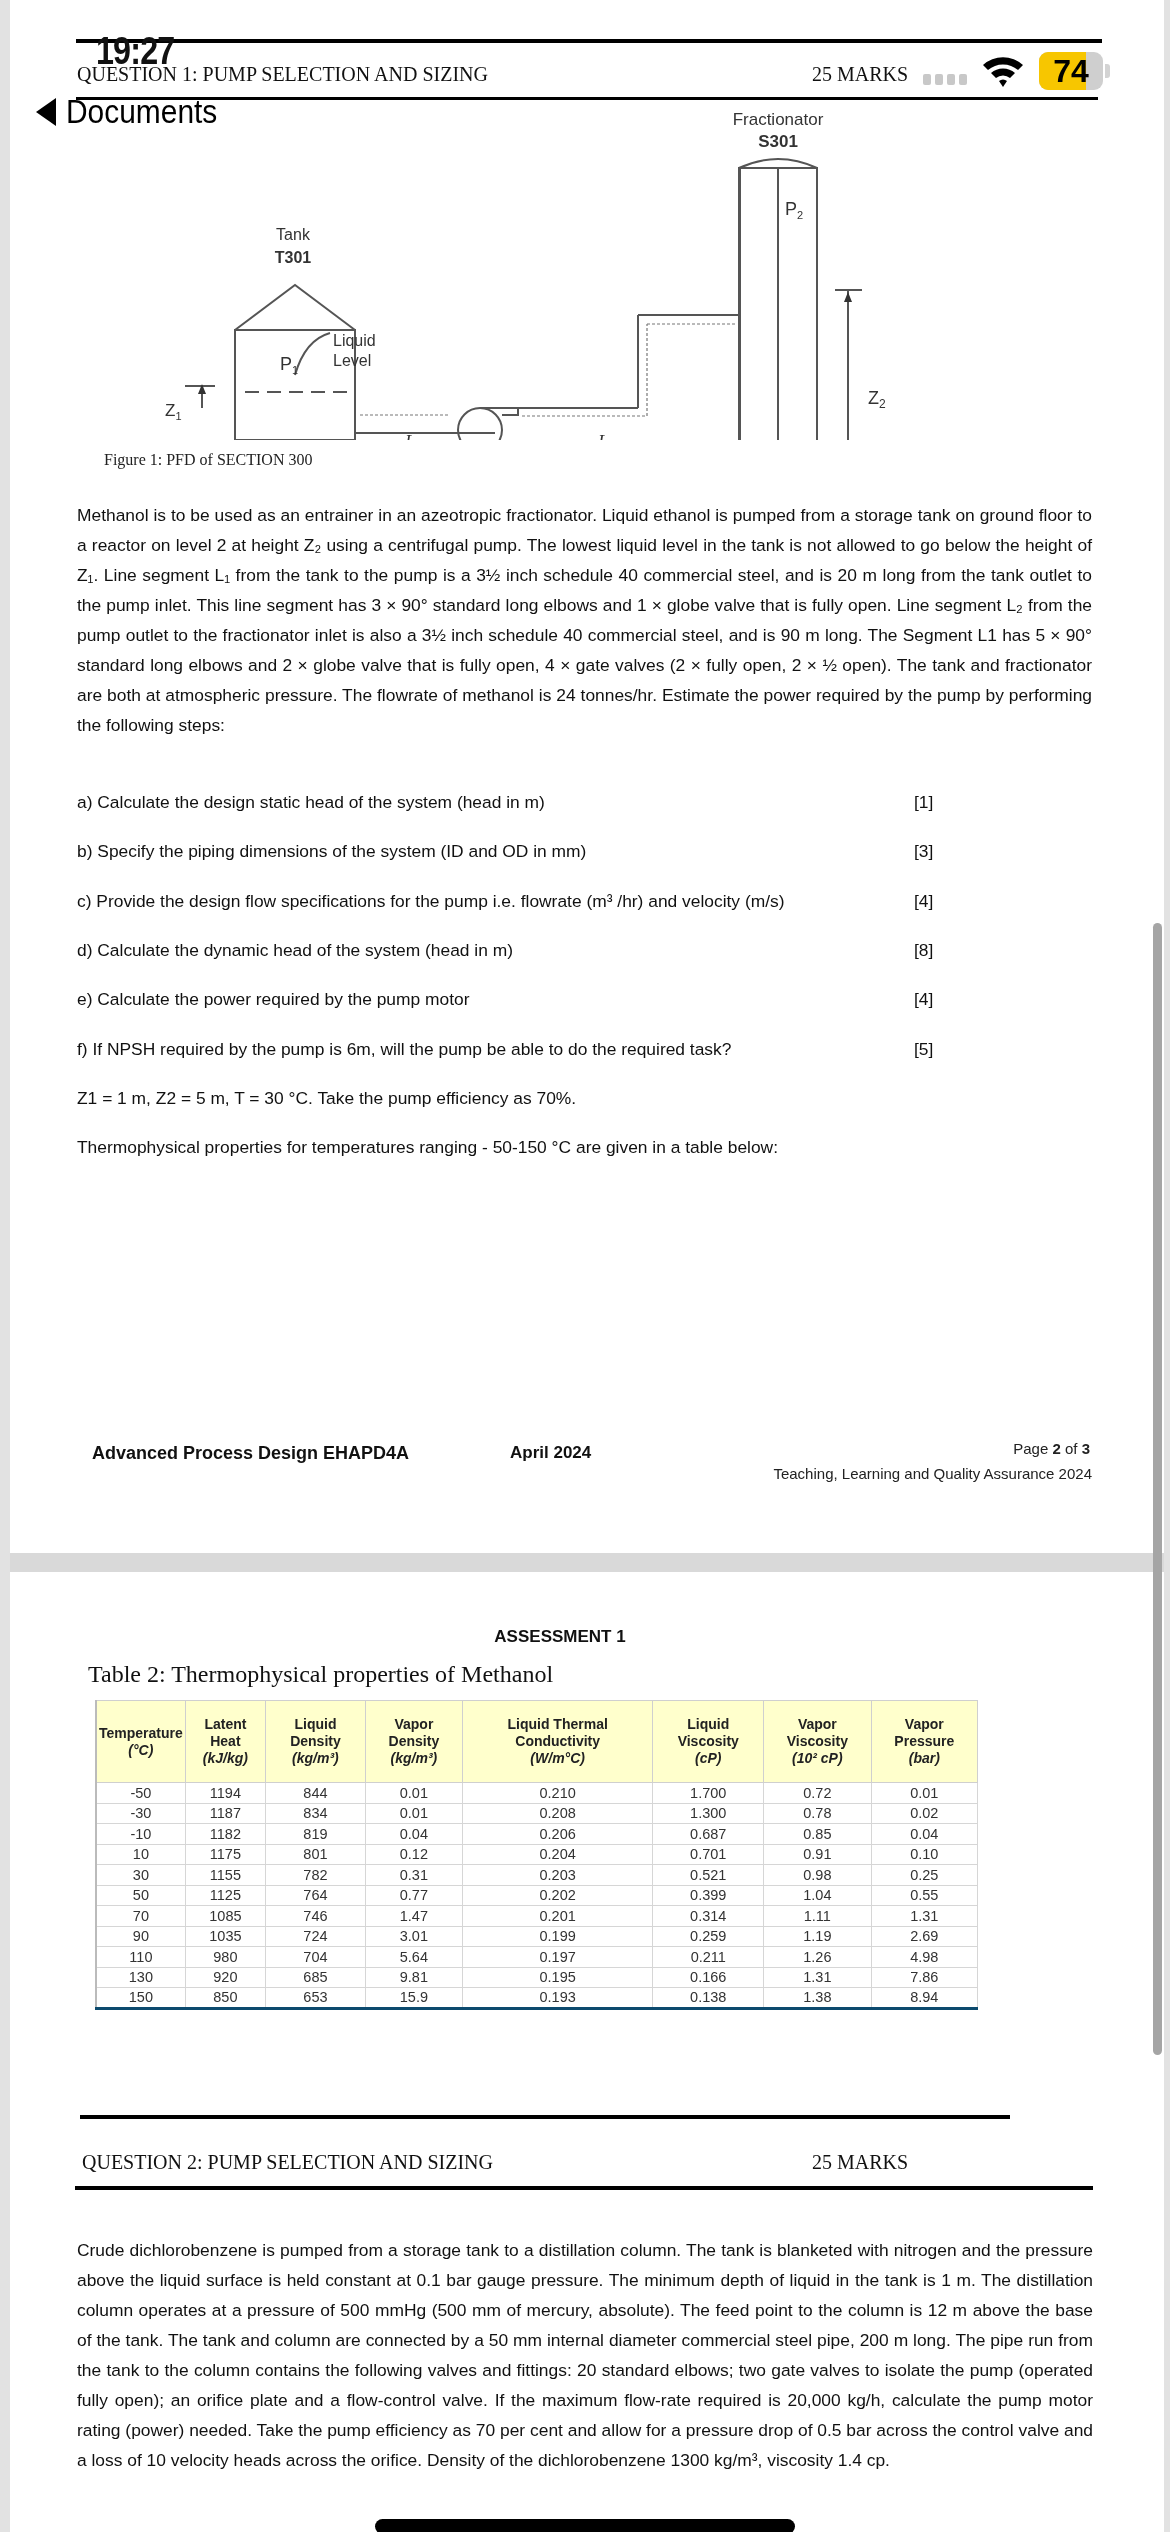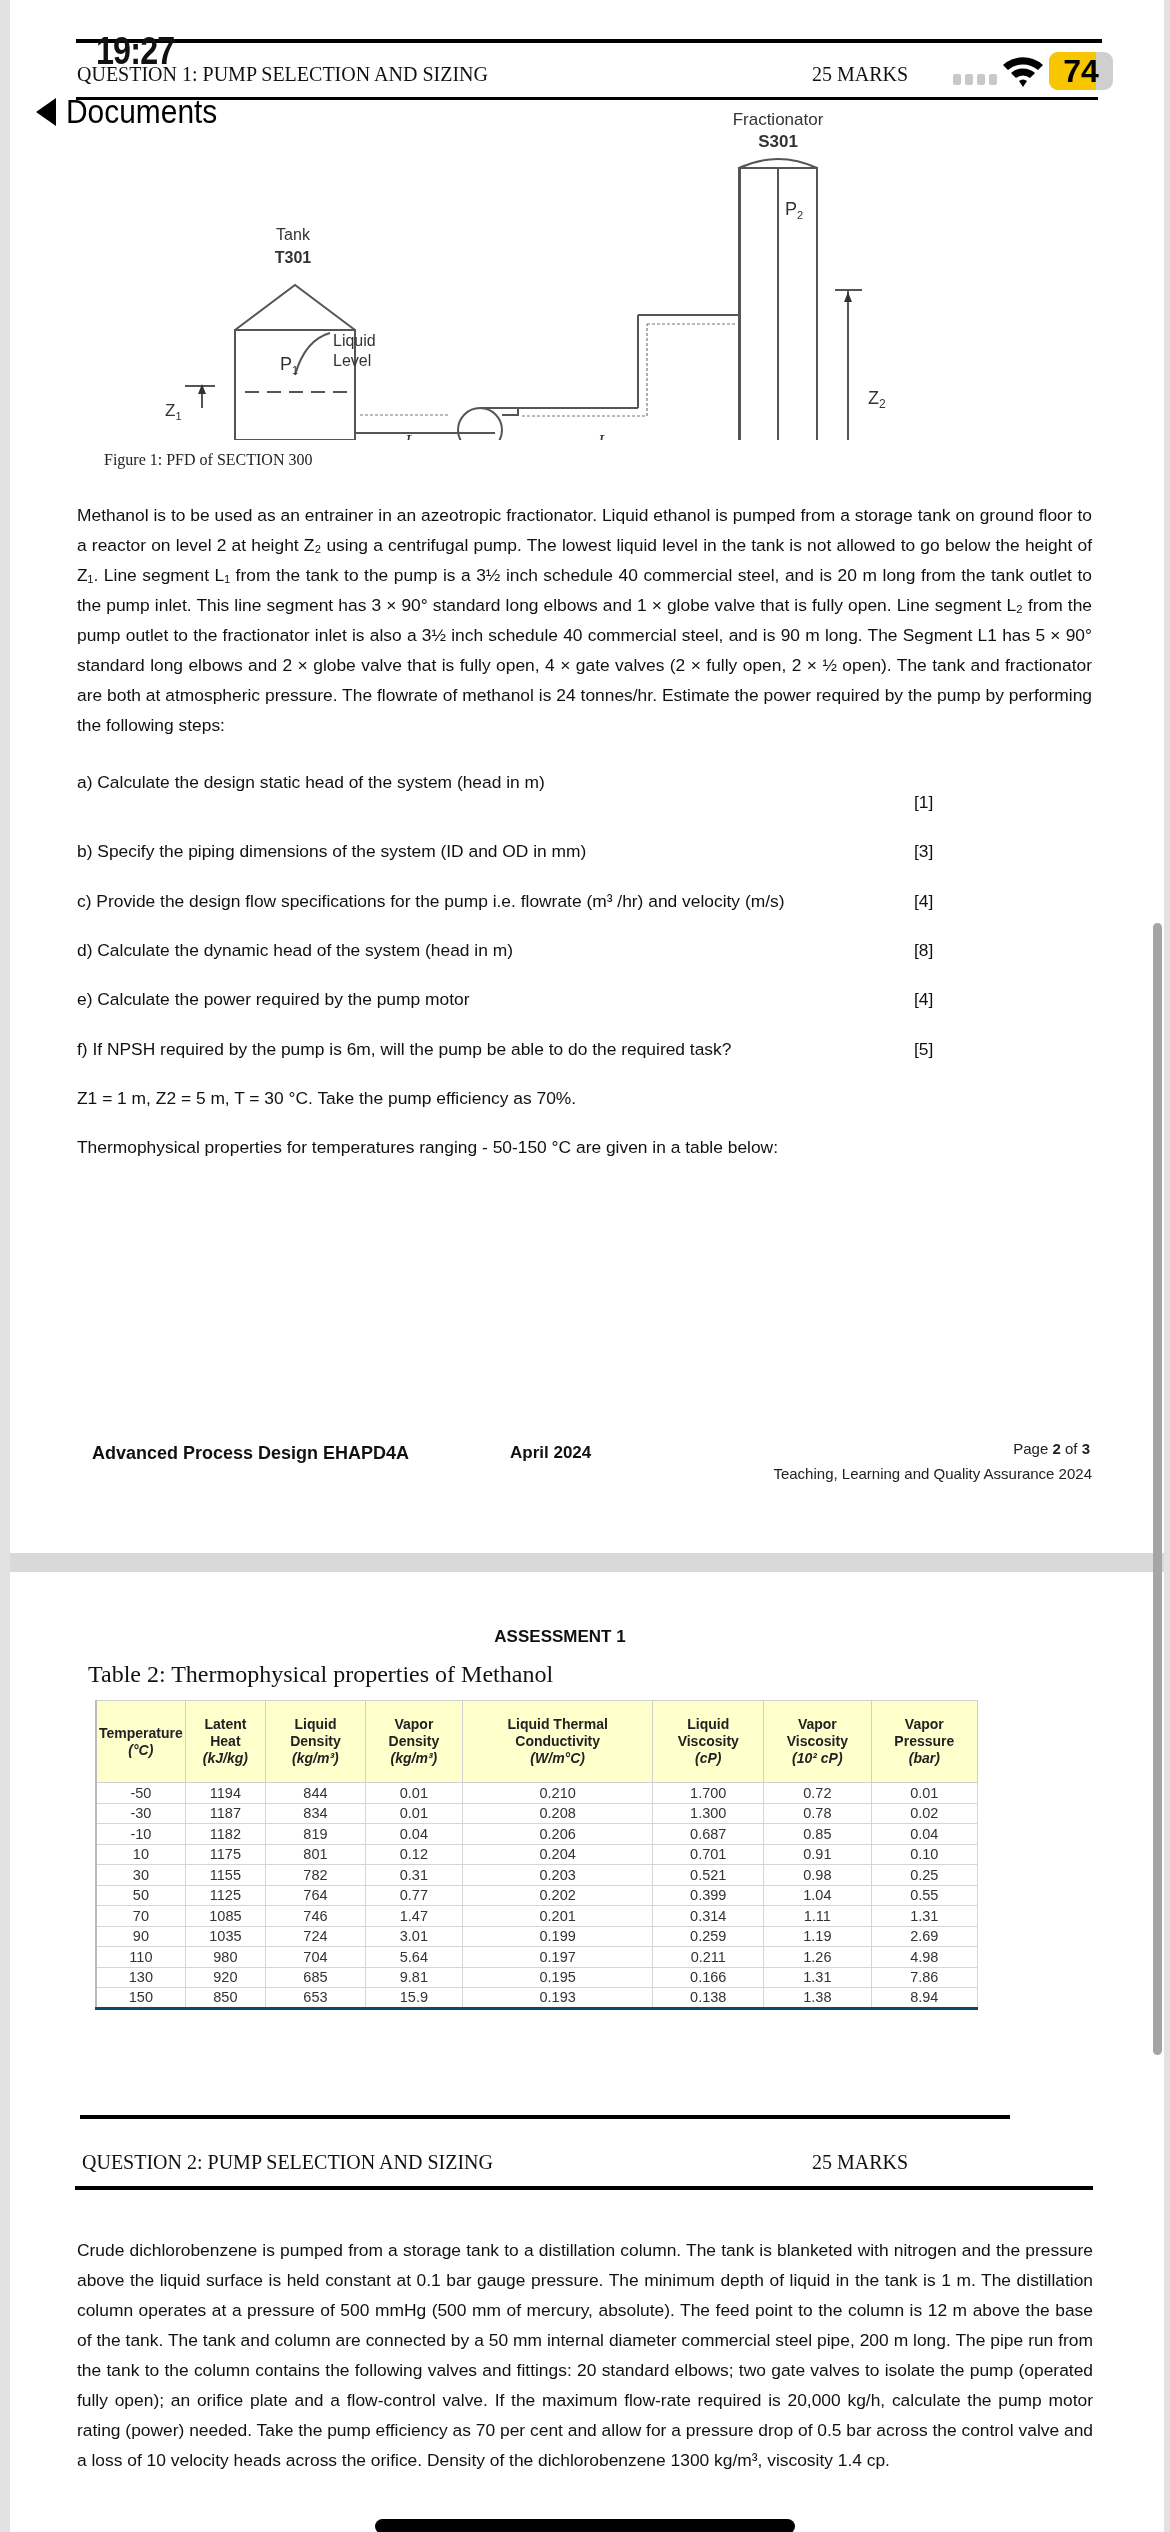--- a/index.html
+++ b/index.html
@@ -7,21 +7,21 @@
   body { position: relative; font-family: "Liberation Sans", sans-serif; color: #111; }
 
   .page { position: absolute; left: 10px; width: 1154px; background: #fff; }
   #page1 { top: 0; height: 1553px; }
   #page2 { top: 1572px; height: 960px; }
   .left-gutter { position: absolute; left: 0; top: 0; width: 10px; height: 2532px; background: #e2e2e2; }
   .right-gutter { position: absolute; right: 0; top: 0; width: 6px; height: 2532px; background: #e2e2e2; }
 
   
   .status-time { position: absolute; left: 96px; top: 30px; font-family: "Liberation Sans", sans-serif; font-size: 38px; font-weight: 700; letter-spacing: -1px; z-index: 5; transform: scaleX(0.85); transform-origin: left; }
-  .status-right { position: absolute; right: 60px; top: 52px; display: flex; align-items: center; gap: 4px; z-index: 5; }
+  .status-right { position: absolute; right: 60px; top: 52px; display: flex; align-items: center; gap: 14px; z-index: 5; }
   .signal-dots { display: flex; gap: 4px; margin-top: 16px; }
   .signal-dots span { width: 8px; height: 11px; border-radius: 2px; background: #c8c8c8; display: block; }
   .wifi { width: 44px; height: 34px; }
   .battery { position: relative; width: 64px; height: 38px; border-radius: 9px; background: #cfcfcf; overflow: hidden; }
   .battery .fill { position: absolute; left: 0; top: 0; bottom: 0; width: 74%; background: #f7c600; }
   .battery .val { position: absolute; left: 0; right: 0; top: 0; bottom: 0; display: flex; align-items: center; justify-content: center; font-size: 32px; font-weight: 700; color: #000; }
   .battery-nub { width: 5px; height: 14px; border-radius: 0 3px 3px 0; background: #d3d3d3; margin-left: -12px; }
 
   .back-nav { position: absolute; left: 36px; top: 92px; display: flex; align-items: center; gap: 10px; z-index: 5; cursor: pointer; }
   .back-nav .tri { width: 0; height: 0; border-top: 14px solid transparent; border-bottom: 14px solid transparent; border-right: 20px solid #000; }
@@ -155,21 +155,21 @@
   <g font-family="Liberation Serif, serif" font-style="italic" fill="#333">
     <text x="315" y="318" font-size="18" transform="translate(0,20)"><tspan>L</tspan><tspan font-size="11" dy="4">1</tspan></text>
     <text x="508" y="318" font-size="18" transform="translate(0,20)"><tspan>L</tspan><tspan font-size="11" dy="4">2</tspan></text>
   </g>
 </svg>
 
 <div class="fig-caption">Figure 1: PFD of SECTION 300</div>
 
 <div class="para" style="top:500px;">Methanol is to be used as an entrainer in an azeotropic fractionator. Liquid ethanol is pumped from a storage tank on ground floor to a reactor on level 2 at height Z₂ using a centrifugal pump. The lowest liquid level in the tank is not allowed to go below the height of Z₁. Line segment L₁ from the tank to the pump is a 3½ inch schedule 40 commercial steel, and is 20 m long from the tank outlet to the pump inlet. This line segment has 3 × 90° standard long elbows and 1 × globe valve that is fully open. Line segment L₂ from the pump outlet to the fractionator inlet is also a 3½ inch schedule 40 commercial steel, and is 90 m long. The Segment L1 has 5 × 90° standard long elbows and 2 × globe valve that is fully open, 4 × gate valves (2 × fully open, 2 × ½ open). The tank and fractionator are both at atmospheric pressure. The flowrate of methanol is 24 tonnes/hr. Estimate the power required by the pump by performing the following steps:</div>
 
-<div class="q-item" style="top:772px;text-align:right;">a) Calculate the design static head of the system (head in m)</div>
+<div class="q-item" style="top:792px;text-align:right;">a) Calculate the design static head of the system (head in m)</div>
 <div class="q-mark" style="top:792px;">[1]</div>
 <div class="q-item" style="top:841px;">b) Specify the piping dimensions of the system (ID and OD in mm)</div>
 <div class="q-mark" style="top:841px;">[3]</div>
 <div class="q-item" style="top:891px;">c) Provide the design flow specifications for the pump i.e. flowrate (m³ /hr) and velocity (m/s)</div>
 <div class="q-mark" style="top:891px;">[4]</div>
 <div class="q-item" style="top:940px;">d) Calculate the dynamic head of the system (head in m)</div>
 <div class="q-mark" style="top:940px;">[8]</div>
 <div class="q-item" style="top:989px;">e) Calculate the power required by the pump motor</div>
 <div class="q-mark" style="top:989px;">[4]</div>
 <div class="q-item" style="top:1039px;">f) If NPSH required by the pump is 6m, will the pump be able to do the required task?</div>

